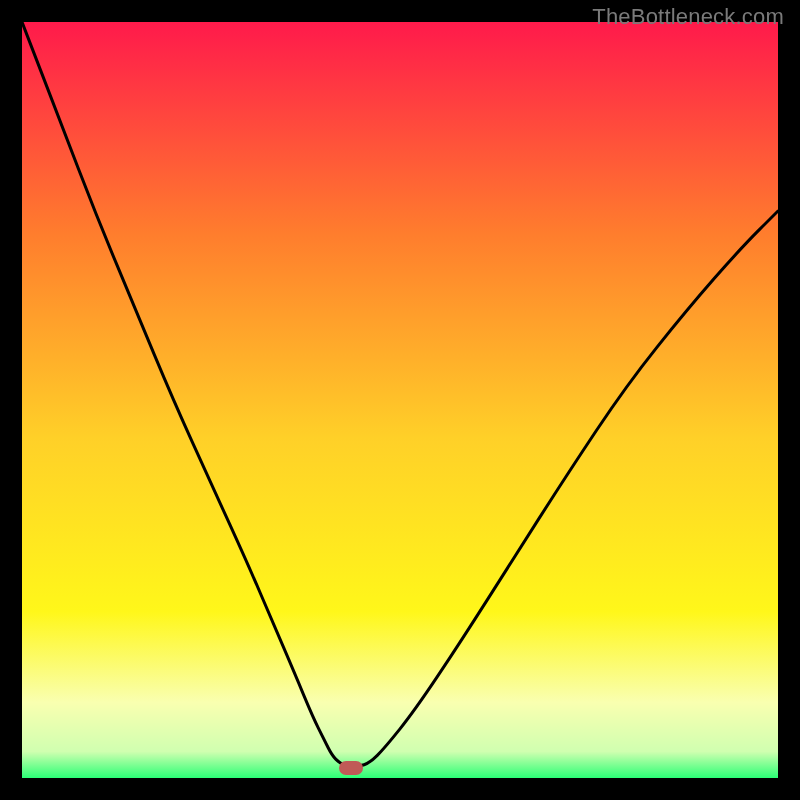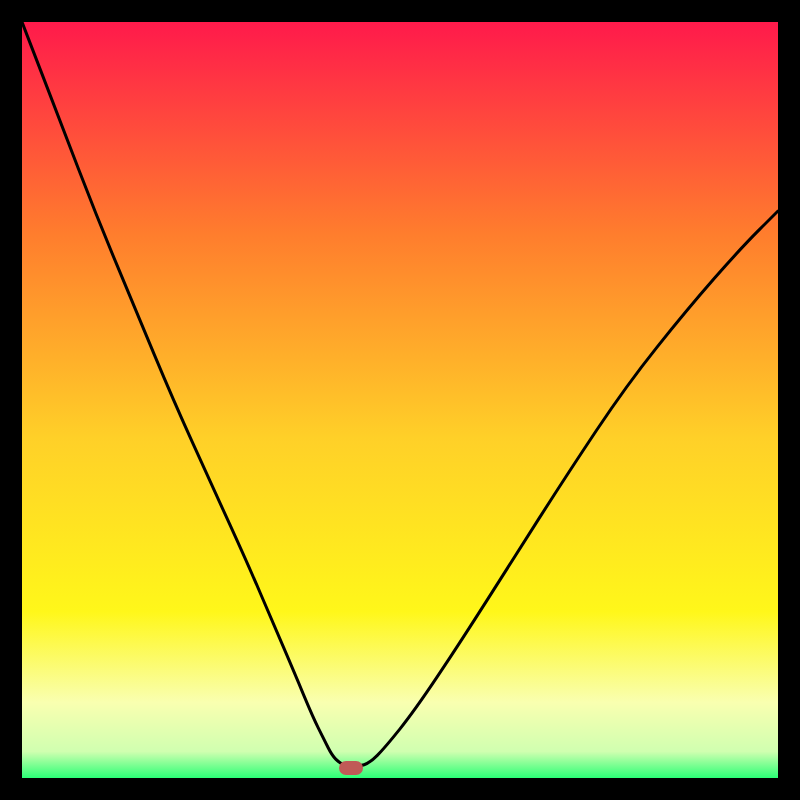--- a/index.html
+++ b/index.html
@@ -41,20 +41,21 @@
     background: #c05a57;
     border-radius: 7px;
     transform: translate(-50%, -50%);
     z-index: 5;
   }
 </style>
 </head>
 <body>
 
 <div class="frame">
+  <div class="watermark">TheBottleneck.com</div>
   <svg class="plot" viewBox="0 0 756 756" preserveAspectRatio="none">
     <defs>
       <linearGradient id="bg-grad" x1="0" y1="0" x2="0" y2="1">
           <stop offset="0%" stop-color="#ff1a4b"></stop>
           <stop offset="28.000000000000004%" stop-color="#ff7d2d"></stop>
           <stop offset="55.00000000000001%" stop-color="#ffd028"></stop>
           <stop offset="78%" stop-color="#fff71a"></stop>
           <stop offset="90%" stop-color="#f9ffb0"></stop>
           <stop offset="96.5%" stop-color="#d0ffb0"></stop>
           <stop offset="100%" stop-color="#2bff76"></stop>

